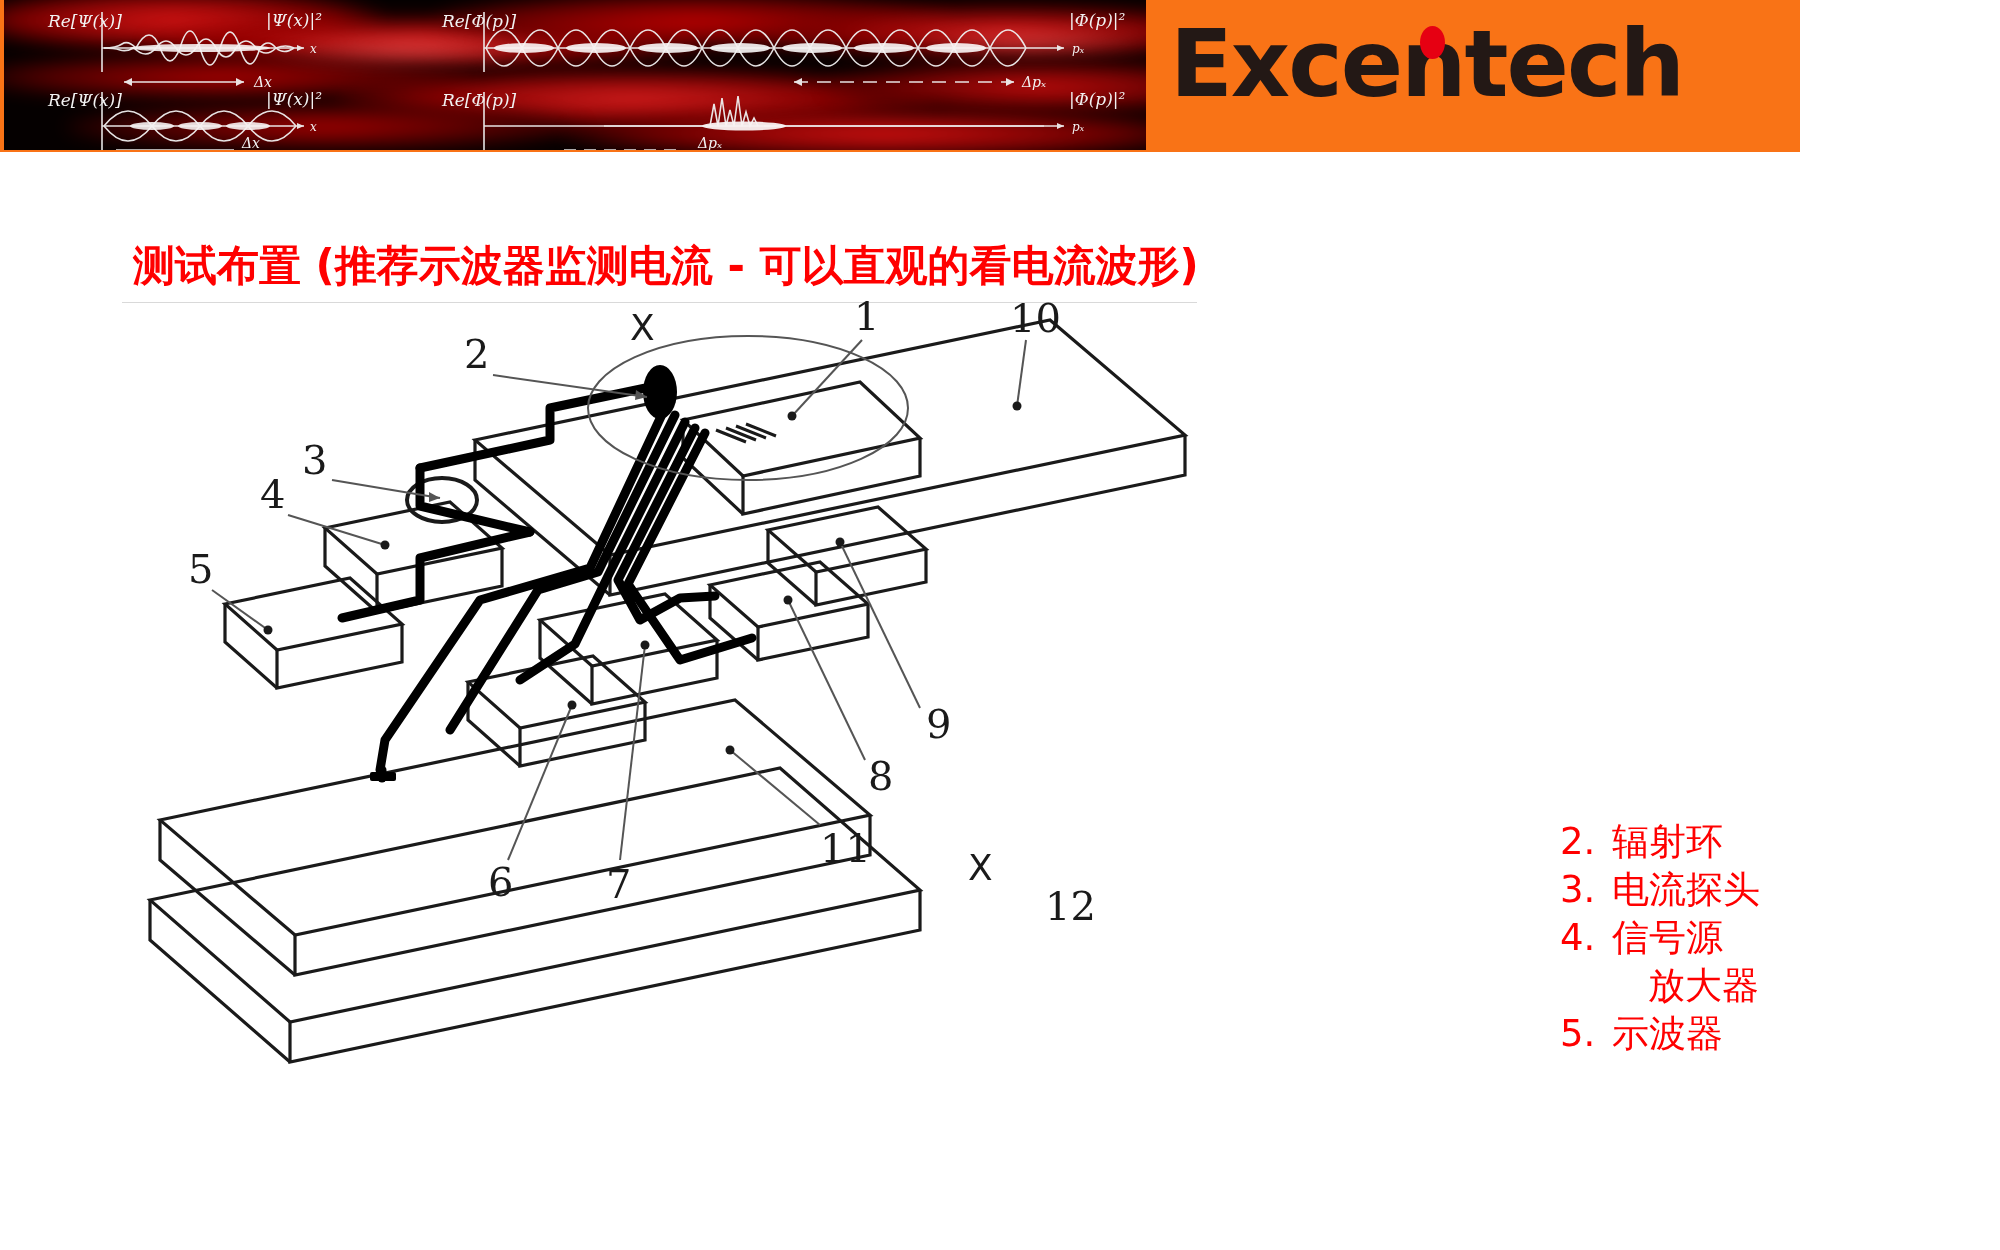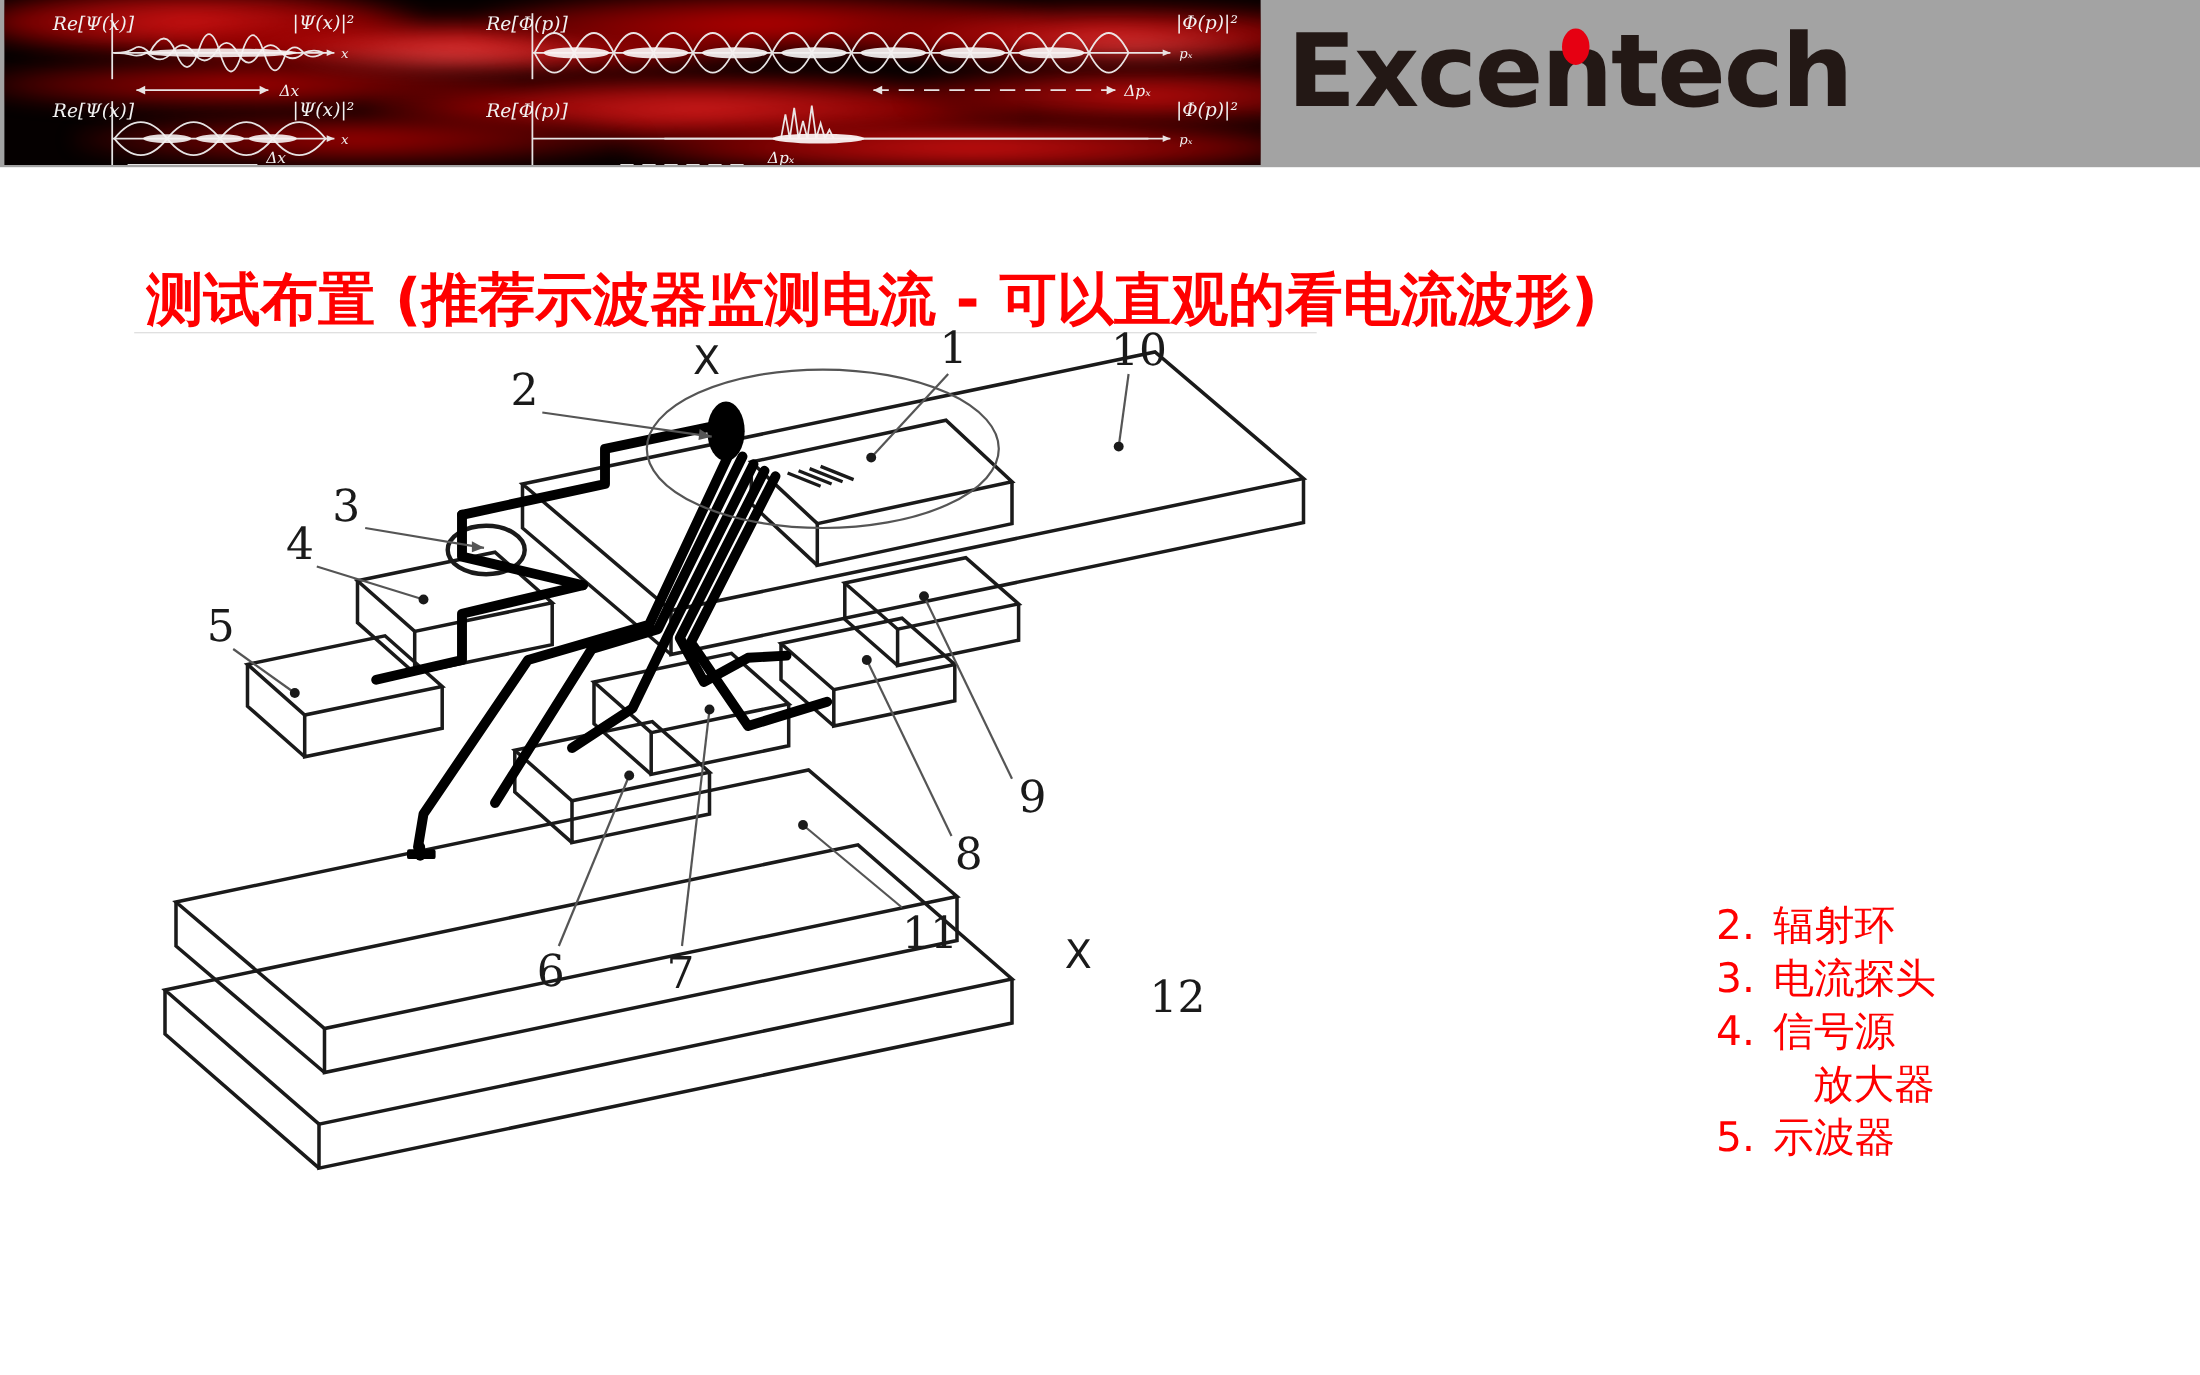--- a/index.html
+++ b/index.html
@@ -6,22 +6,22 @@
   body{
     width:2000px;height:1250px;
     background:#ffffff;
     font-family:"Liberation Sans", sans-serif;
     overflow:hidden;
     position:relative;
   }
 
   
   #header-band{
-    position:absolute;left:0;top:0;width:2000px;height:152px;
-    background:#a3a3a3;
+    position:absolute;left:0;top:0;width:1800px;height:152px;
+    background:#f97316;
   }
   #banner-image{
     position:absolute;left:4px;top:0;width:1142px;height:150px;
     background:#050000;
     overflow:hidden;
   }
   .smoke{
     position:absolute;border-radius:50%;
     filter:blur(9px);
     opacity:.85;
@@ -45,21 +45,21 @@
     position:absolute;
     width:25px;height:33px;border-radius:50%;
     background:#e60012;
     left:250px;top:20px;
   }
 
   
   #slide-title{
     position:absolute;left:133px;top:238px;
     font-family:"DejaVu Sans", sans-serif;
-    font-size:52px;font-weight:bold;
+    font-size:42px;font-weight:bold;
     color:#ff0000;
     white-space:nowrap;
     letter-spacing:0px;
   }
   #title-rule{
     position:absolute;left:122px;top:302px;width:1075px;height:1px;
     background:#d9d9d9;
   }
 
   

